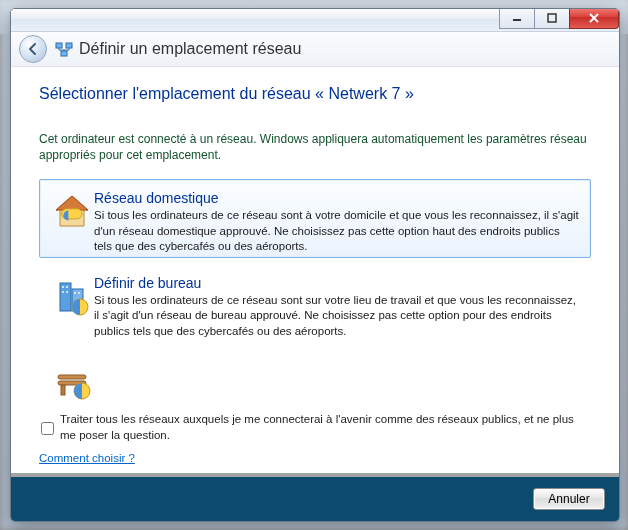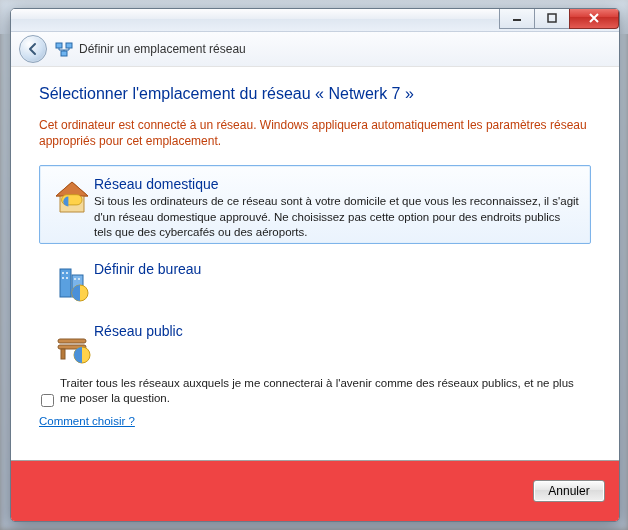--- a/index.html
+++ b/index.html
@@ -7,35 +7,35 @@
   .bg-strip{position:absolute;left:0;right:0;height:34px;top:0;background:linear-gradient(#dfe8f2,#c8d4e2);opacity:.7}
   .window{position:absolute;left:10px;top:8px;width:608px;height:512px;background:#fff;border:1px solid #6a7a8a;border-radius:5px;box-shadow:0 4px 18px rgba(0,0,0,.35);overflow:hidden}
   .titlebar{height:22px;background:linear-gradient(#fdfdfe,#e9eef5 45%,#dfe7f1 46%,#eaf0f8);border-bottom:1px solid #c7d1df;position:relative}
   .tb-right{position:absolute;right:0;top:-1px;display:flex}
   .tb-btn{width:34px;height:20px;display:flex;align-items:center;justify-content:center;border:1px solid #8a97a8;border-top:none;background:linear-gradient(#f6f9fc,#dfe7f1);margin-left:-1px;cursor:default}
   .tb-btn.close{width:48px;background:linear-gradient(#f07b74,#d9413a 45%,#c62f28 46%,#e35a52);border-color:#8a2c27;border-bottom-right-radius:4px}
   .tb-btn svg{display:block}
   .header{height:34px;display:flex;align-items:center;padding:0 8px;border-bottom:1px solid #e3e3e3;background:linear-gradient(#fbfcfe,#eef2f8)}
   .back{width:26px;height:26px;border-radius:50%;background:radial-gradient(circle at 35% 30%,#fff,#cfe0f2 55%,#9fb8d2);border:1px solid #8fa4bb;display:flex;align-items:center;justify-content:center;margin-right:8px;box-shadow:inset 0 0 2px rgba(255,255,255,.8)}
   .net-icon{width:18px;height:16px;margin-right:6px;position:relative}
-  .header-title{font-size:12px;color:#333}
+  .header-title{font-size:16px;color:#333}
   .body{padding:18px 28px 0 28px}
-  h1{margin:0 0 14px 0;font-weight:400;font-size:16px;color:#003399}
-  .intro{color:#c2410c;line-height:1.35;margin-bottom:16px}
+  h1{margin:0 0 28px 0;font-weight:400;font-size:16px;color:#003399}
+  .intro{color:#14532d;line-height:1.35;margin-bottom:16px}
   .opt{display:flex;padding:10px 10px 2px 10px;border:1px solid transparent;border-radius:2px;margin-bottom:6px;cursor:default}
   .opt.hover{border:1px solid #7eb4ea;background:linear-gradient(#fbfdff,#eaf3fd);box-shadow:inset 0 0 0 1px #e3f0fc}
   .opt .ico{width:44px;flex:0 0 44px;display:flex;align-items:flex-start;justify-content:center;padding-top:2px}
   .opt .txt{flex:1;min-width:0}
   .opt-title{color:#003399;font-size:14px;margin-bottom:2px}
   .opt-desc{color:#1a1a1a;font-size:11.5px;line-height:1.35}
-  .treat{display:flex;align-items:flex-end;margin:8px 0 4px 0}
+  .treat{display:flex;align-items:center;margin:8px 0 4px 0}
   .treat input{margin:1px 6px 0 2px}
   .treat label{font-size:11.5px;line-height:1.35;color:#222}
   .help{color:#0066cc;text-decoration:underline;font-size:11.5px;display:inline-block;margin-top:4px;cursor:default}
-  .footer{position:absolute;left:0;right:0;bottom:0;height:44px;border-top:1px solid #a3a3a3;background:#ef4444;display:flex;align-items:center;justify-content:flex-end;padding:8px 14px}
+  .footer{position:absolute;left:0;right:0;bottom:0;height:44px;border-top:4px solid #a3a3a3;background:#0c4a6e;display:flex;align-items:center;justify-content:flex-end;padding:0 14px}
   .btn{min-width:72px;height:22px;border:1px solid #8b8b8b;border-radius:3px;background:linear-gradient(#fdfdfd,#e7e7e7 45%,#dcdcdc 46%,#f0f0f0);font-family:inherit;font-size:12px;padding:0 12px;cursor:default;box-shadow:0 0 0 1px #fff inset}
 </style>
 </head>
 <body>
 
 <div class="backdrop"></div>
 <div class="bg-strip"></div>
 
 <div class="window">
 
@@ -84,21 +84,21 @@
       <div class="ico">
         <svg width="40" height="40">
             <polygon points="20,4 36,18 32,18 32,34 8,34 8,18 4,18" fill="#f4d99a" stroke="#b88a3a"></polygon>
             <polygon points="20,4 36,18 4,18" fill="#d47a3a" stroke="#a8501a"></polygon>
             <path d="M22,22 l12,0 a6,6 0 0 1 0,12 l-12,0 a6,6 0 0 1 0,-12 z" fill="#ffd24a" stroke="#c89a1a" transform="translate(-4,-2) scale(0.85)"></path>
             <path d="M24 24 a6 6 0 0 0 0 12 v-12" fill="#4a90d9" transform="translate(-4,-2) scale(0.85)"></path>
           </svg>
       </div>
       <div class="txt">
         <div class="opt-title">Réseau domestique</div>
-        <div class="opt-desc">Si tous les ordinateurs de ce réseau sont à votre domicile et que vous les reconnaissez, il s'agit d'un réseau domestique approuvé. Ne choisissez pas cette option pour des endroits publics tels que des cybercafés ou des aéroports.</div>
+        <div class="opt-desc">Si tous les ordinateurs de ce réseau sont à votre domicile et que vous les reconnaissez, il s'agit d'un réseau domestique approuvé. Ne choisissez pas cette option haut des endroits publics tels que des cybercafés ou des aéroports.</div>
       </div>
     </div>
 
     <div class="opt">
       <div class="ico">
         <svg width="40" height="40">
             <rect x="8" y="6" width="11" height="28" fill="#5aa0e0" stroke="#2a6aa8"></rect>
             <rect x="20" y="12" width="11" height="22" fill="#7ab4ea" stroke="#2a6aa8"></rect>
             <g fill="#cde4f7">
               <rect x="10" y="9" width="2" height="2"></rect>
@@ -107,36 +107,36 @@
               <rect x="14" y="14" width="2" height="2"></rect>
               <rect x="22" y="15" width="2" height="2"></rect>
               <rect x="26" y="15" width="2" height="2"></rect>
             </g>
             <circle cx="28" cy="30" r="8" fill="#ffd24a" stroke="#c89a1a"></circle>
             <path d="M28 22 a8 8 0 0 0 0 16 v-16" fill="#4a90d9"></path>
           </svg>
       </div>
       <div class="txt">
         <div class="opt-title">Définir de bureau</div>
+        <div class="opt-desc">Si tous les ordinateurs de ce réseau sont sur votre lieu de travail et que vous les reconnaissez, il s'agit d'un réseau de bureau approuvé. Ne choisissez pas cette option pour des endroits publics tels que des cybercafés ou des aéroports.</div>
       </div>
     </div>
 
     <div class="opt">
       <div class="ico">
         <svg width="40" height="40">
             <rect x="6" y="14" width="28" height="4" rx="2" fill="#c88a4a" stroke="#8a5a2a"></rect>
             <rect x="6" y="20" width="28" height="4" rx="2" fill="#c88a4a" stroke="#8a5a2a"></rect>
             <rect x="9" y="24" width="4" height="10" fill="#b87a3a" stroke="#8a5a2a"></rect>
             <rect x="27" y="24" width="4" height="10" fill="#b87a3a" stroke="#8a5a2a"></rect>
             <circle cx="30" cy="30" r="8" fill="#ffd24a" stroke="#c89a1a"></circle>
             <path d="M30 22 a8 8 0 0 0 0 16 v-16" fill="#4a90d9"></path>
           </svg>
       </div>
       <div class="txt">
-        <div class="opt-title">Réseau public</div>
       </div>
     </div>
 
     <div class="treat">
       <input type="checkbox" id="treat" style="">
       <label for="treat">Traiter tous les réseaux auxquels je me connecterai à l'avenir comme des réseaux publics, et ne plus me poser la question.</label>
     </div>
     <a class="help">Comment choisir ?</a>
   </div>
 

